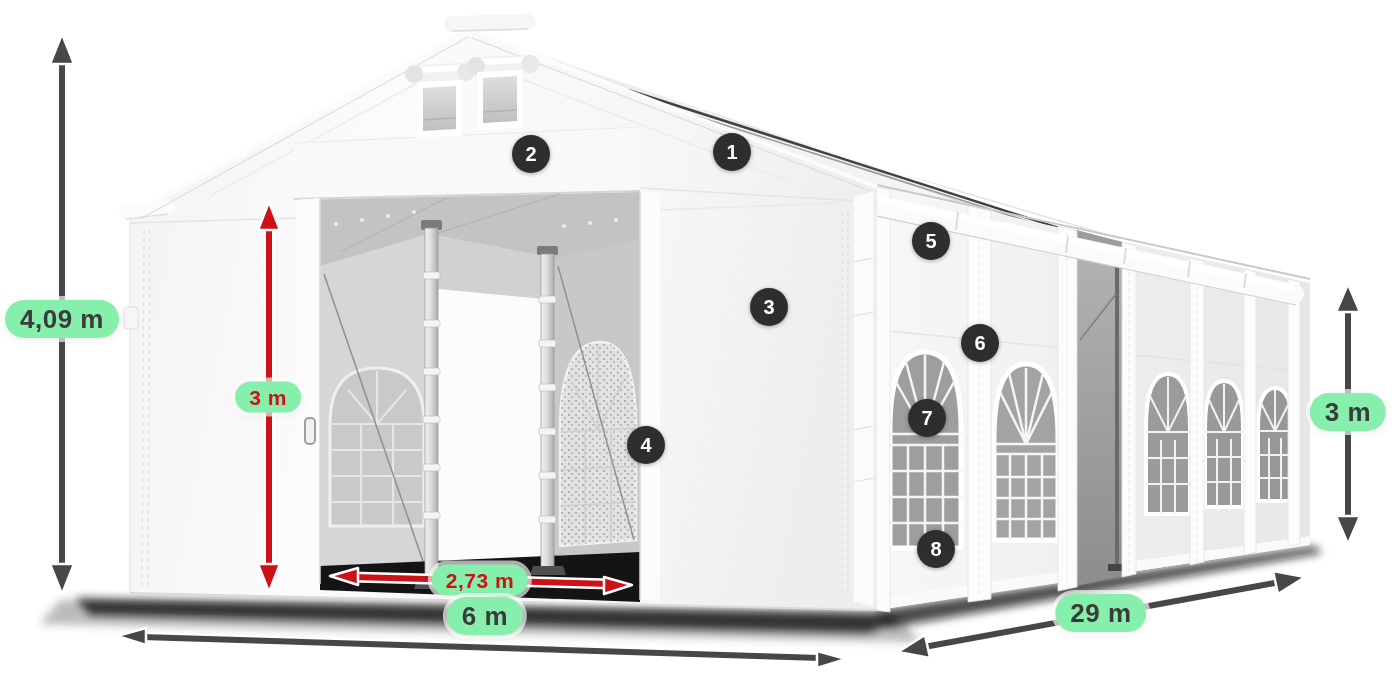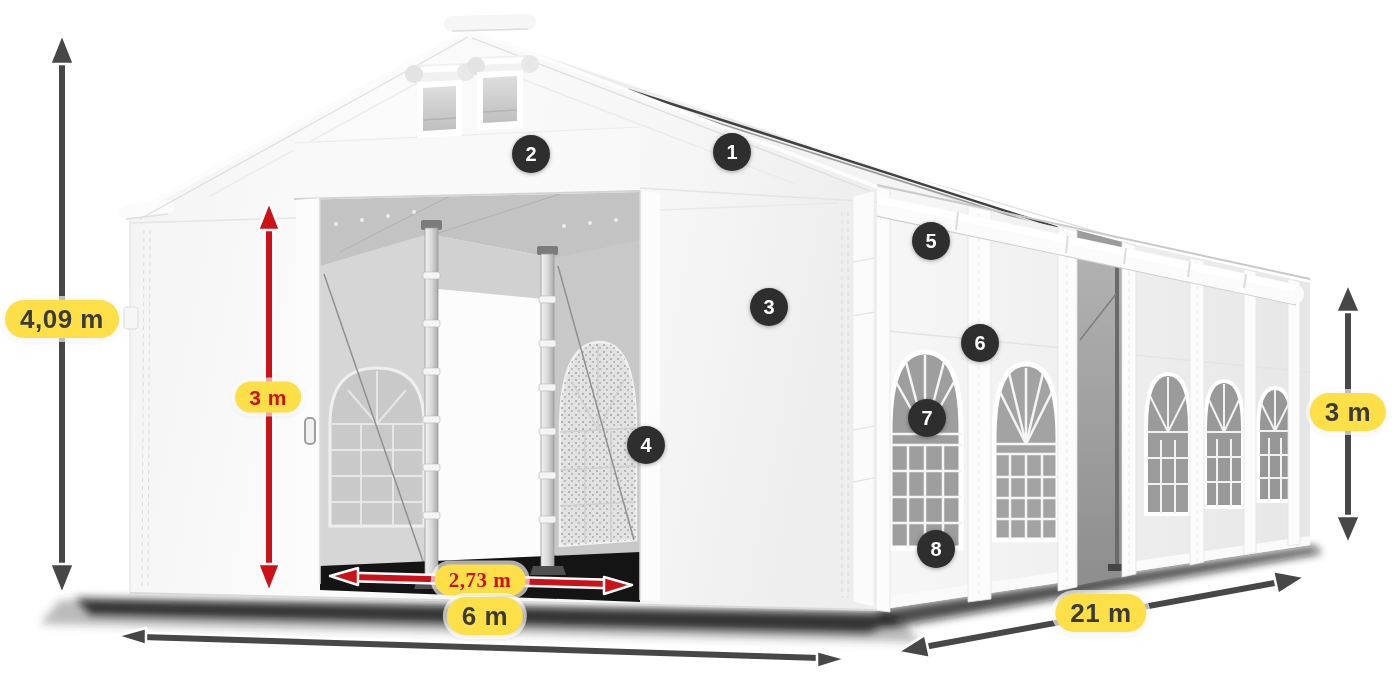--- a/index.html
+++ b/index.html
@@ -3,21 +3,21 @@
 <meta charset="utf-8">
 <style>
   html,body{margin:0;padding:0;background:#ffffff;}
   .stage{
     position:relative;width:1400px;height:700px;overflow:hidden;
     font-family:"Liberation Sans", sans-serif;background:#ffffff;
   }
   .stage svg{position:absolute;left:0;top:0;}
   .dim-label{
     position:absolute;transform:translate(-50%,-50%);
-    background:#fde047;color:#3b3b3b;font-weight:700;font-size:26px;
+    background:#86efac;color:#3b3b3b;font-weight:700;font-size:26px;
     line-height:1;padding:6px 15px;border-radius:20px;white-space:nowrap;
     box-shadow:0 0 0 4px rgba(255,255,255,.65), 0 1px 6px rgba(0,0,0,.22);
     letter-spacing:.5px;
   }
   .dim-label.red{color:#cc1117;font-size:21px;padding:5px 14px;border-radius:16px;}
   .callout{
     position:absolute;transform:translate(-50%,-50%);
     width:38px;height:38px;border-radius:50%;background:#2e2e2e;
     color:#ffffff;font-weight:700;font-size:20px;line-height:38px;
     text-align:center;box-shadow:0 1px 4px rgba(0,0,0,.35);
@@ -404,23 +404,23 @@
       <line x1="1348" y1="306" x2="1348" y2="522" stroke="#ffffff" stroke-width="11"></line>
       <line x1="1348" y1="306" x2="1348" y2="522" stroke="#474747" stroke-width="6"></line>
       <polygon points="1348,284 1336,312 1360,312" fill="#474747" stroke="#ffffff" stroke-width="2.5"></polygon>
       <polygon points="1348,544 1336,516 1360,516" fill="#474747" stroke="#ffffff" stroke-width="2.5"></polygon>
     </g>
   </g>
 </svg>
 
 <div class="dim-label" style="left:62px;top:319px;">4,09 m</div>
 <div class="dim-label red" style="left:268px;top:397px;">3 m</div>
-<div class="dim-label red" style="left:480px;top:580px;font-family:Liberation Serif, serif;">2,73 m</div>
+<div class="dim-label red" style="left:480px;top:580px;">2,73 m</div>
 <div class="dim-label" style="left:485px;top:616px;">6 m</div>
-<div class="dim-label" style="left:1101px;top:613px;">21 m</div>
+<div class="dim-label" style="left:1101px;top:613px;">29 m</div>
 <div class="dim-label" style="left:1348px;top:412px;">3 m</div>
 
 <div class="callout" style="left:732px;top:152px;">1</div>
 <div class="callout" style="left:531px;top:154px;">2</div>
 <div class="callout" style="left:769px;top:307px;">3</div>
 <div class="callout" style="left:646px;top:445px;">4</div>
 <div class="callout" style="left:931px;top:241px;">5</div>
 <div class="callout" style="left:980px;top:343px;">6</div>
 <div class="callout" style="left:927px;top:418px;">7</div>
 <div class="callout" style="left:936px;top:549px;">8</div>

